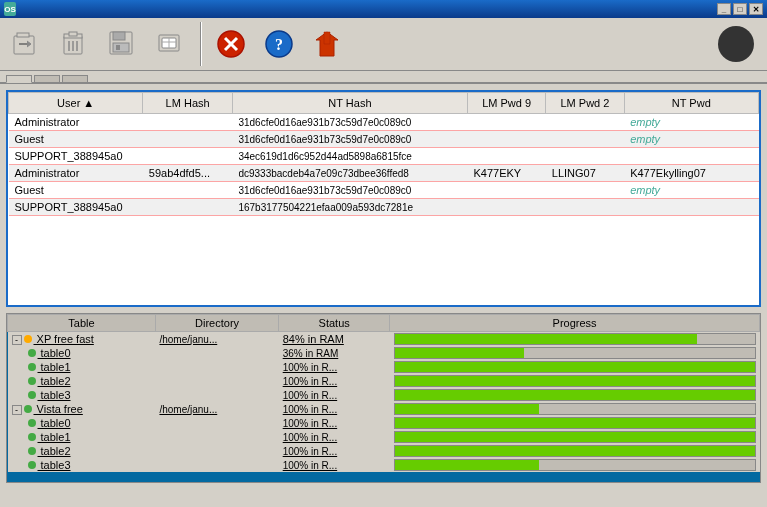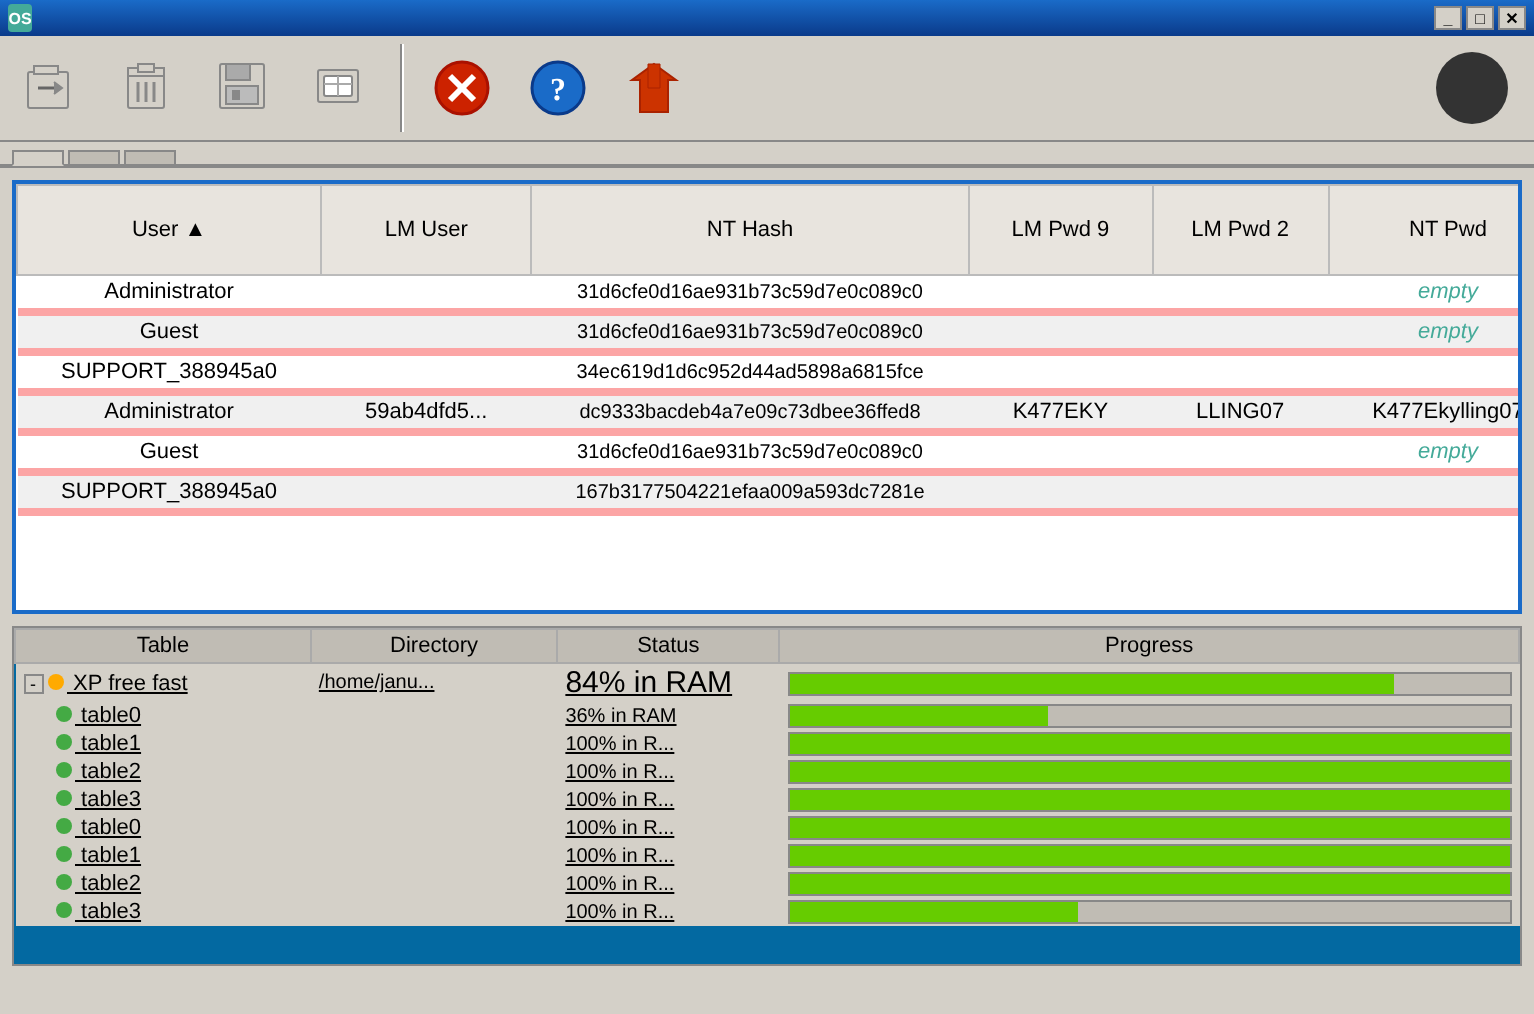--- a/index.html
+++ b/index.html
@@ -82,29 +82,29 @@
       background: white;
       border: 2px solid #1a6bc8;
       margin: 6px;
       flex: 1;
       overflow: hidden;
     }
     .data-table { width: 100%; border-collapse: collapse; font-size: 11px; }
     .data-table thead tr { background: #e8e4de; }
     .data-table thead th {
       border: 1px solid #bbb;
-      padding: 16px 6px;
+      padding: 4px 6px;
       text-align: center;
       font-weight: normal;
       color: #000;
       cursor: pointer;
     }
     .data-table tbody tr:nth-child(even) { background: #f0f0f0; }
     .data-table tbody tr:nth-child(odd) { background: white; }
-    .data-table tbody td { border-bottom: 4px solid #fca5a5; padding: 2px 22px; text-align: center; }
+    .data-table tbody td { border-bottom: 1px solid #fca5a5; padding: 2px 6px; }
     .text-empty { color: #4a9; font-style: italic; }
     .col-user { width: 120px; }
     .col-lmhash { width: 80px; }
     .col-nthash { width: 210px; }
     .col-lmpwd1 { width: 70px; }
     .col-lmpwd2 { width: 70px; }
     .col-ntpwd { width: 120px; }
 
     
     .bottom-table-area {
@@ -262,21 +262,21 @@
   <div class="tab"></div>
 </div>
 
 <div class="main-content">
 
   <div class="top-table-area">
     <table class="data-table">
       <thead>
         <tr>
           <th class="col-user">User ▲</th>
-          <th class="col-lmhash">LM User</th>
+          <th class="col-lmhash">LM Hash</th>
           <th class="col-nthash">NT Hash</th>
           <th class="col-lmpwd1">LM Pwd 9</th>
           <th class="col-lmpwd2">LM Pwd 2</th>
           <th class="col-ntpwd">NT Pwd</th>
         </tr>
       </thead>
       <tbody id="top-table-body">
       <tr>
             <td>Administrator</td>
             <td style="font-size: 10px;"></td>
@@ -336,21 +336,21 @@
           <th style="width:120px">Table</th>
           <th style="width:100px">Directory</th>
           <th style="width:90px">Status</th>
           <th>Progress</th>
         </tr>
       </thead>
       <tbody id="bottom-table-body">
       <tr>
             <td><span class="minus-icon">-</span><span class="dot-orange"></span> XP free fast</td>
             <td style="font-size: 10px;">/home/janu...</td>
-            <td style="font-size: 15px;">84% in RAM</td>
+            <td style="font-size: 11px;">84% in RAM</td>
             <td class="progress-bar-cell">
               <div class="progress-bar-bg">
                 <div class="progress-bar-fill" style="width: 84%;"></div>
               </div>
             </td>
           </tr>
           <tr>
             <td style="padding-left: 20px;"><span class="dot-green"></span> table0</td>
             <td></td>
             <td style="font-size: 10px;">36% in RAM</td>
@@ -380,20 +380,30 @@
               </div>
             </td>
           </tr>
           <tr>
             <td style="padding-left: 20px;"><span class="dot-green"></span> table3</td>
             <td></td>
             <td style="font-size: 10px;">100% in R...</td>
             <td>
               <div class="progress-bar-bg">
                 <div class="progress-bar-fill" style="width: 100%;"></div>
+              </div>
+            </td>
+          </tr>
+          <tr>
+            <td><span class="minus-icon">-</span><span class="dot-green"></span> Vista free</td>
+            <td style="font-size: 10px;">/home/janu...</td>
+            <td style="font-size: 10px;">100% in R...</td>
+            <td class="progress-bar-cell">
+              <div class="progress-bar-bg">
+                <div class="progress-bar-fill" style="width: 40%;"></div>
               </div>
             </td>
           </tr>
           <tr>
             <td style="padding-left: 20px;"><span class="dot-green"></span> table0</td>
             <td></td>
             <td style="font-size: 10px;">100% in R...</td>
             <td>
               <div class="progress-bar-bg">
                 <div class="progress-bar-fill" style="width: 100%;"></div>

